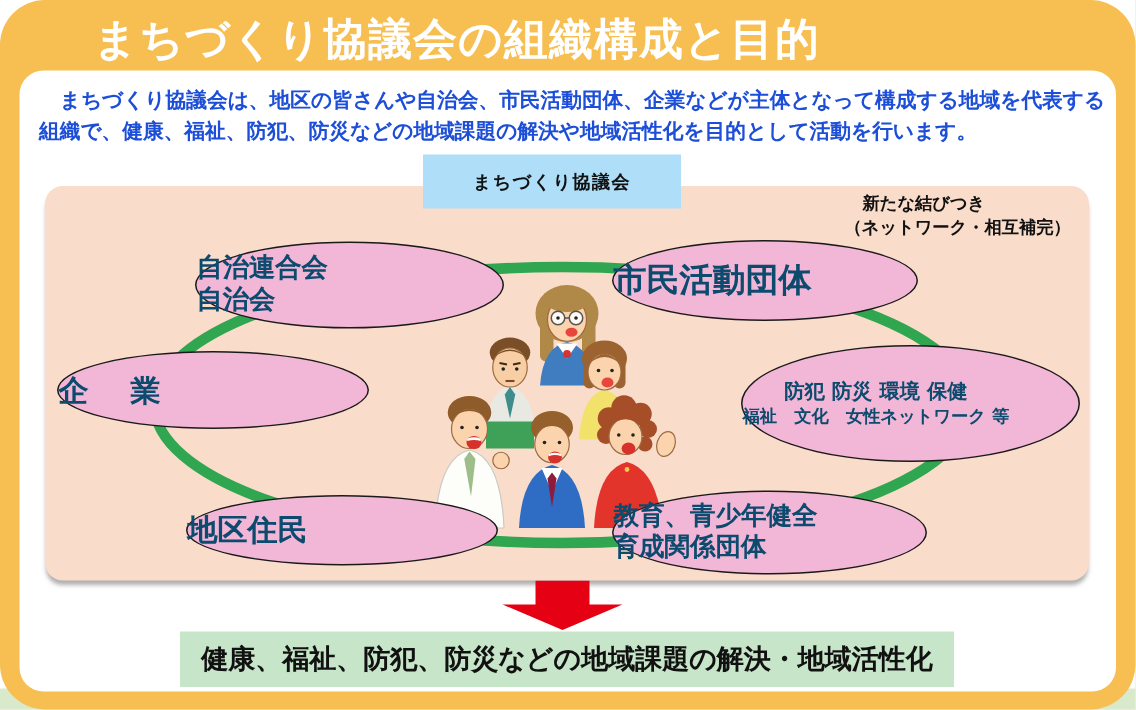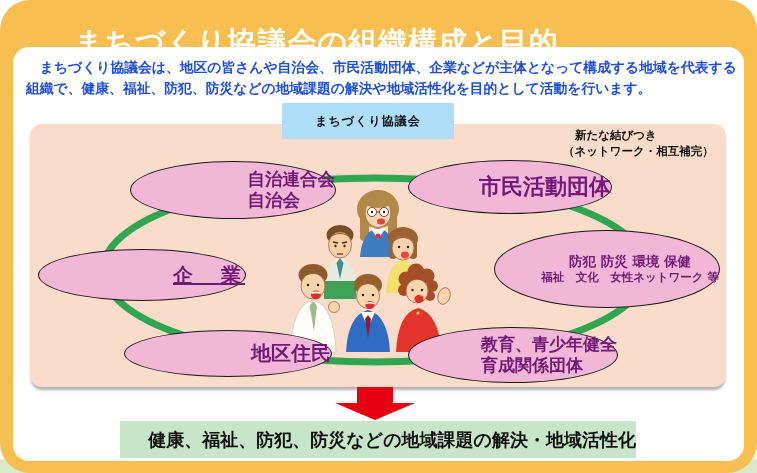--- a/index.html
+++ b/index.html
@@ -17,23 +17,23 @@
   .frame {
     position:absolute; left:0; top:0; width:757px; height:473px;
     background:#F7BE52; border-radius:30px;
   }
   .white-panel {
     position:absolute; left:13px; top:47px; width:731px; height:414px;
     background:#ffffff; border-radius:16px;
   }
 
   .title {
-    position:absolute; left:12px; top:5px; width:609px; height:42px;
+    position:absolute; left:0; top:5px; width:609px; height:42px;
     text-align:center; color:#ffffff; font-size:29px; font-weight:bold;
-    letter-spacing:1px; line-height:42px;margin-top:16px;
+    letter-spacing:1px; line-height:42px;
   }
 
   .intro {
     position:absolute; left:26px; top:57px; width:712px;
     color:#1d4ed8; font-size:13.8px; font-weight:600; line-height:21px;
   }
 
   .pink-panel {
     position:absolute; left:30px; top:124px; width:696px; height:263px;
     background:#F9DCCA; border-radius:12px;
@@ -51,40 +51,40 @@
     color:#111; font-size:11.5px; font-weight:600; line-height:15.5px;
   }
   .note .n1 { padding-left:12px; }
 
   .ring-svg { position:absolute; left:30px; top:124px; z-index:2; }
   .people-svg { position:absolute; left:278px; top:165px; z-index:3; }
 
   .member {
     position:absolute; z-index:4;
     background:#F2B7D7; border:1.5px solid #1a1a1a; border-radius:50%;
-    display:flex; align-items:center; justify-content:flex-end;
-    color:#701a75; font-weight:bold; text-align:center;
+    display:flex; align-items:center; justify-content:flex-start;
+    color:#0c4a6e; font-weight:bold; text-align:center;
   }
   .member .block { text-align:left; }
   .m-jichiren { left:130px; top:161px; width:206px; height:58px; font-size:17.5px; line-height:21px; }
   .m-shimin   { left:408px; top:160px; width:204px; height:54px; font-size:22px; }
-  .m-kigyo    { left:38px;  top:249px; width:208px; height:52px; font-size:20px; letter-spacing:4px;text-decoration:underline; }
+  .m-kigyo    { left:38px;  top:234px; width:208px; height:52px; font-size:20px; letter-spacing:4px; }
   .m-kakushu  { left:494px; top:230px; width:226px; height:78px; }
   .m-kakushu .l1 { font-size:18.5px; line-height:22px; }
   .m-kakushu .l2 { font-size:13.5px; line-height:17px; }
   .m-kakushu .l3 { font-size:11.5px; line-height:15px; }
   .m-chiku    { left:124px; top:330px; width:208px; height:47px; font-size:20px; }
   .m-kyoiku   { left:408px; top:327px; width:210px; height:56px; font-size:17px; line-height:21px; }
 
   .arrow-svg { position:absolute; left:325px; top:387px; z-index:5; }
 
   .banner {
     position:absolute; left:120px; top:421px; width:516px; height:37px;
     background:#C7E5C8; color:#111; font-size:18px; font-weight:bold;
-    text-align:right; line-height:37px; z-index:5;
+    text-align:center; line-height:37px; z-index:5;
   }
 </style>
 </head>
 <body>
 
 <div class="page">
 
   <div class="bottom-strip"></div>
 
   <div class="frame"></div>

